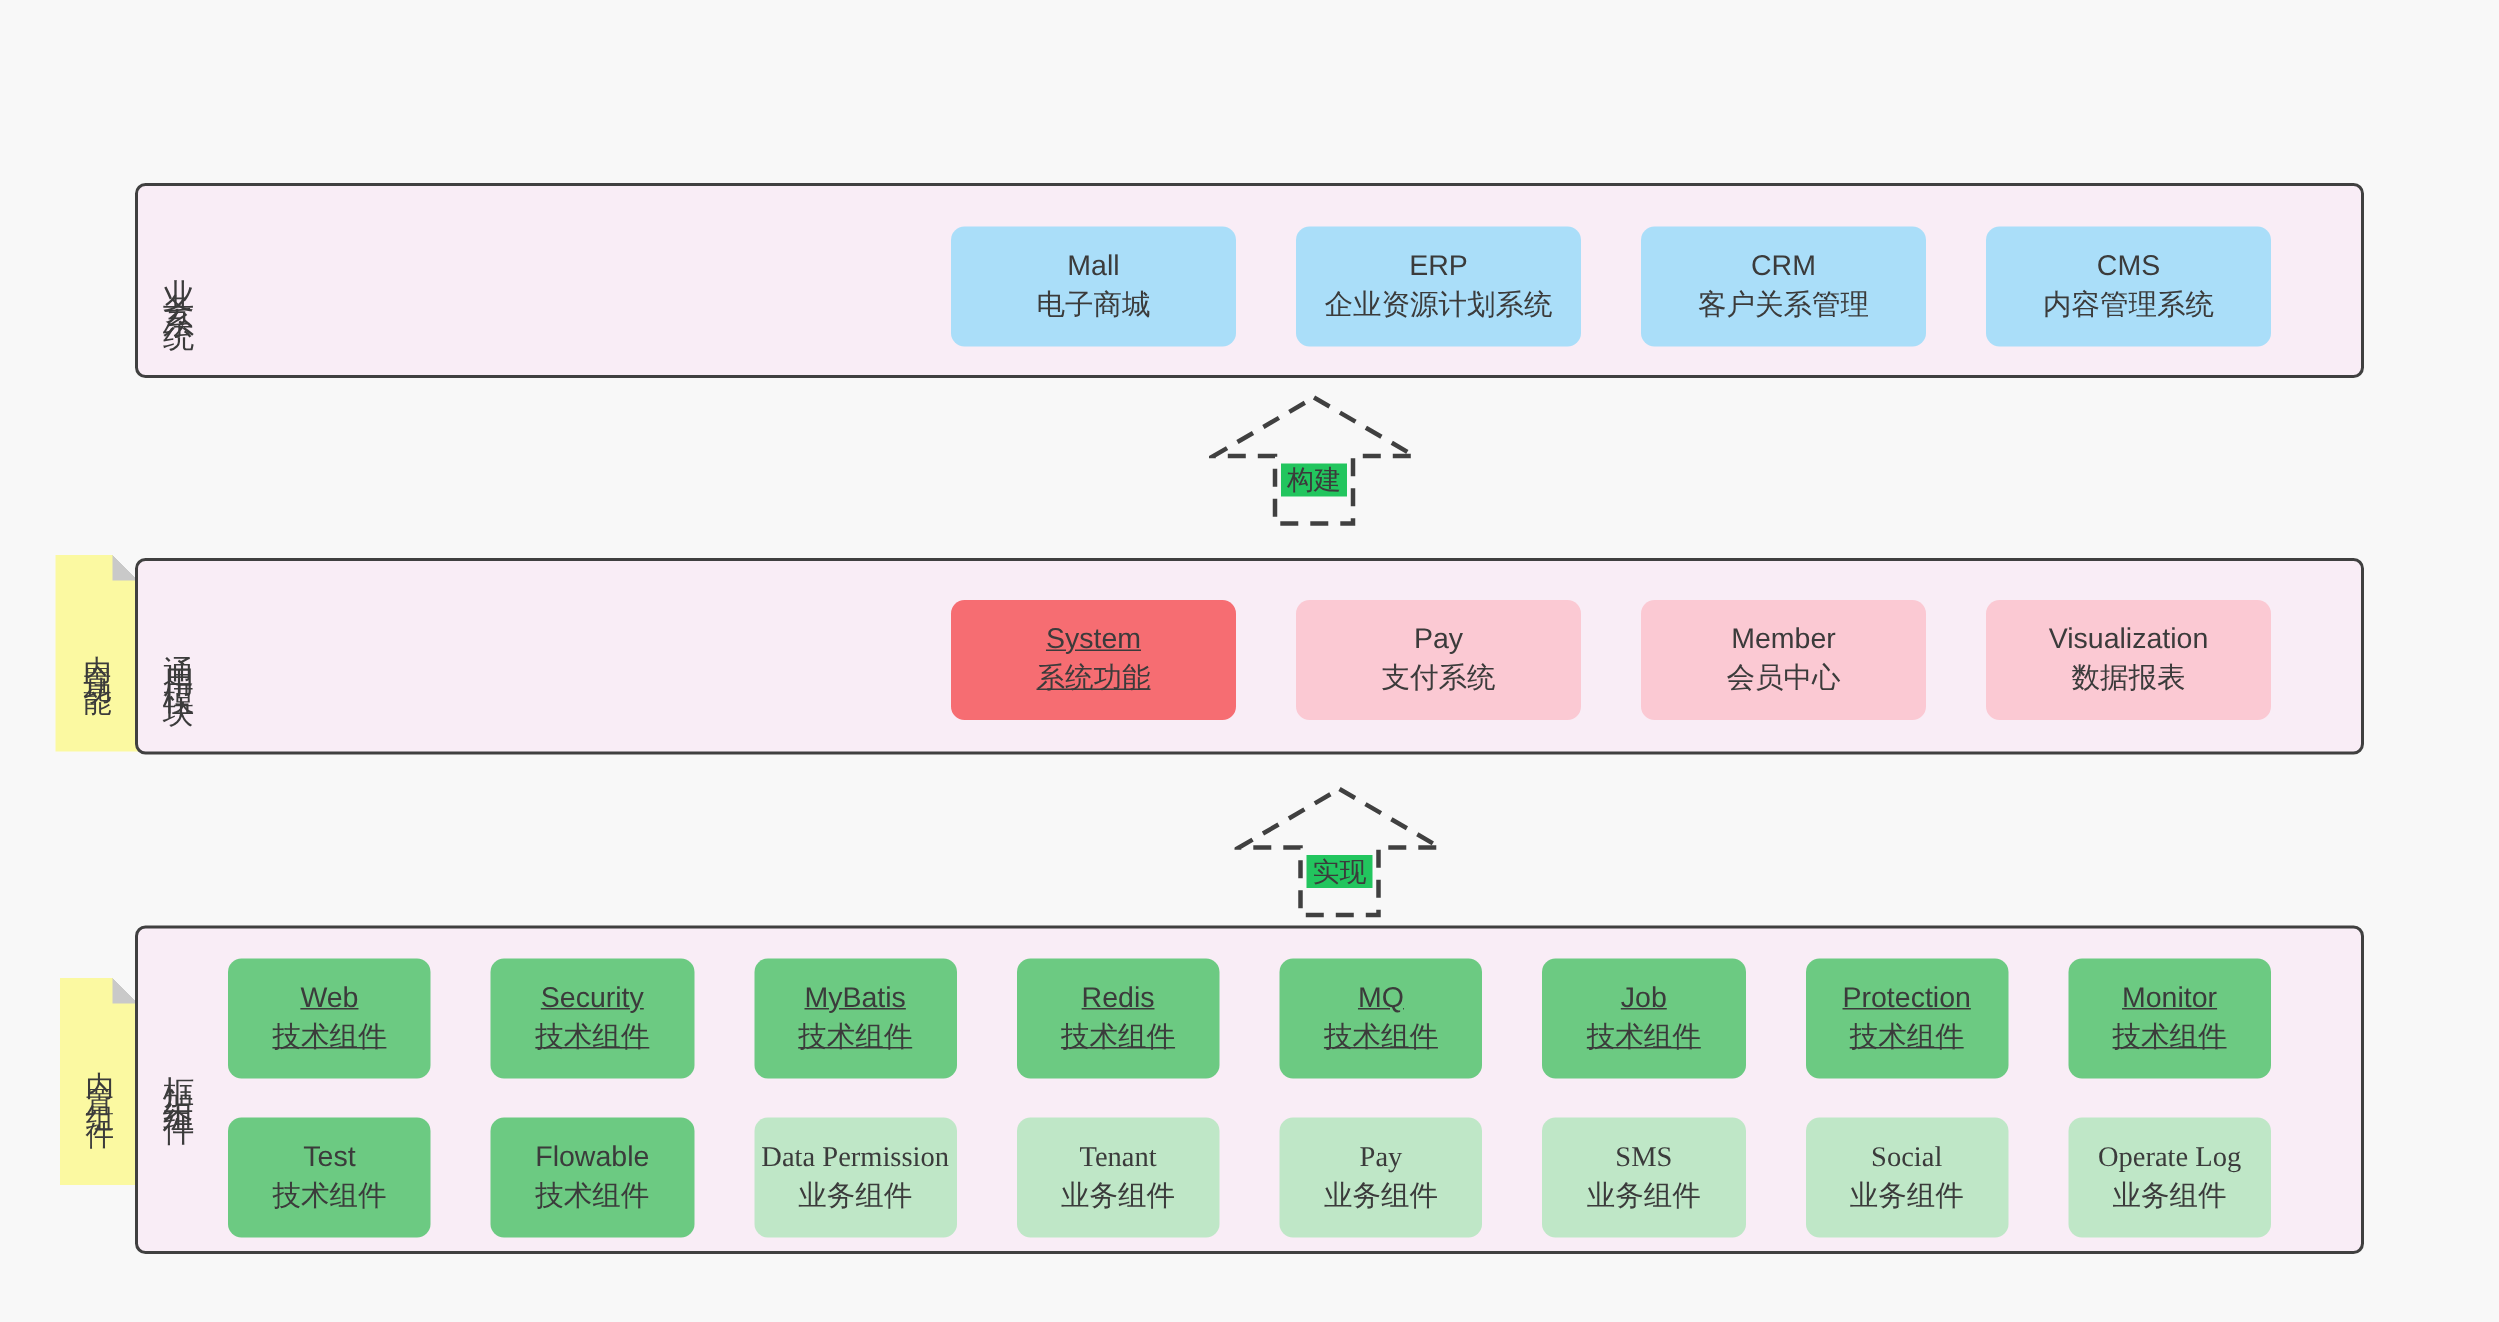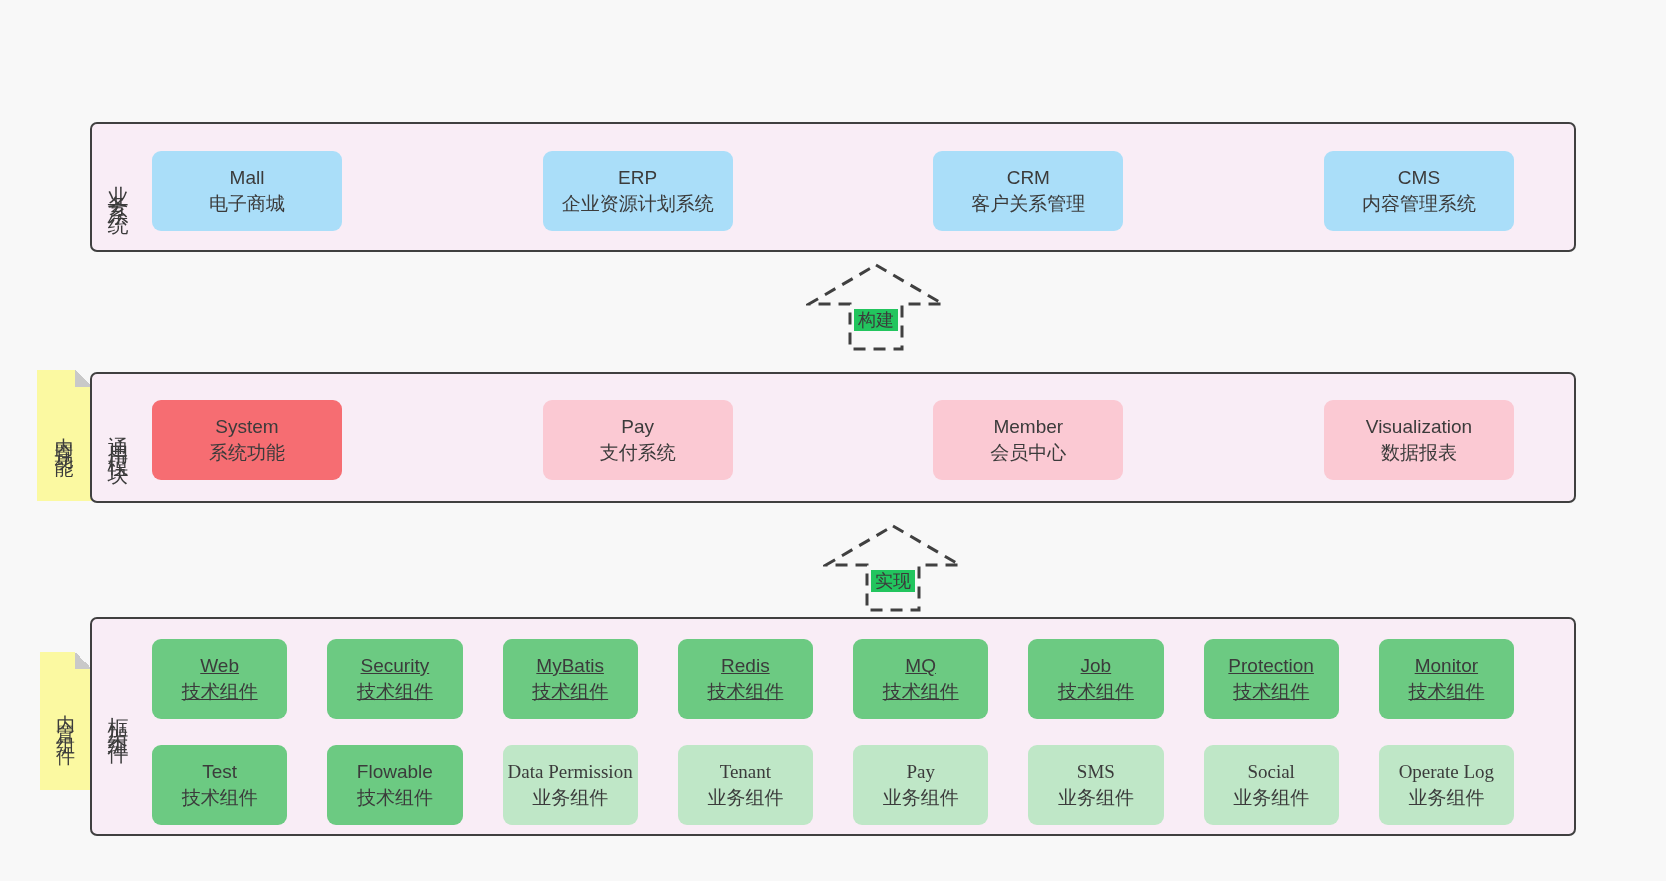--- a/index.html
+++ b/index.html
@@ -22,35 +22,35 @@
   .vlabel {
     position:absolute; left:16px; top:50%; transform:translateY(-50%);
     writing-mode:vertical-rl; text-orientation:upright;
     font-size:21px; letter-spacing:9px; line-height:1; color:#3b3b3b;
     white-space:nowrap;
   }
   .band-framework .vlabel { top:46%; }
   
   .row {
     position:absolute; left:60px; right:60px;
-    display:flex; justify-content:space-between;gap:40px;
+    display:flex; justify-content:flex-end;gap:40px;
   }
   .row-b1 { top:27px; }
   .row-c1 { top:26px; }
   .row-f1 { top:20px;text-decoration:underline; }
   .row-f2 { top:126px; }
   .box {
     height:80px; border-radius:9px;
     display:flex; flex-direction:column; align-items:center; justify-content:center;
     text-align:center; font-size:19px; line-height:26px; color:#3b3b3b;
   }
   .w190 { width:190px; }
   .w141 { width:141px; }
   .blue  { background:#aadef9; }
-  .red   { background:#f66d72; }
+  .red   { background:#f66d72;text-decoration:underline; }
   .pink  { background:#fbc9d3; }
   .green { background:#6cca82; }
   .light { background:#bfe7c7;font-family:Liberation Serif, serif; }
   
   .sticky {
     position:absolute; background:#fbf9a1; z-index:1;
     display:flex; align-items:center; justify-content:center;
   }
   .sticky-common    { left:37px; top:370px; width:55px; height:131px; }
   .sticky-framework { left:40px; top:652px; width:52px; height:138px; }

